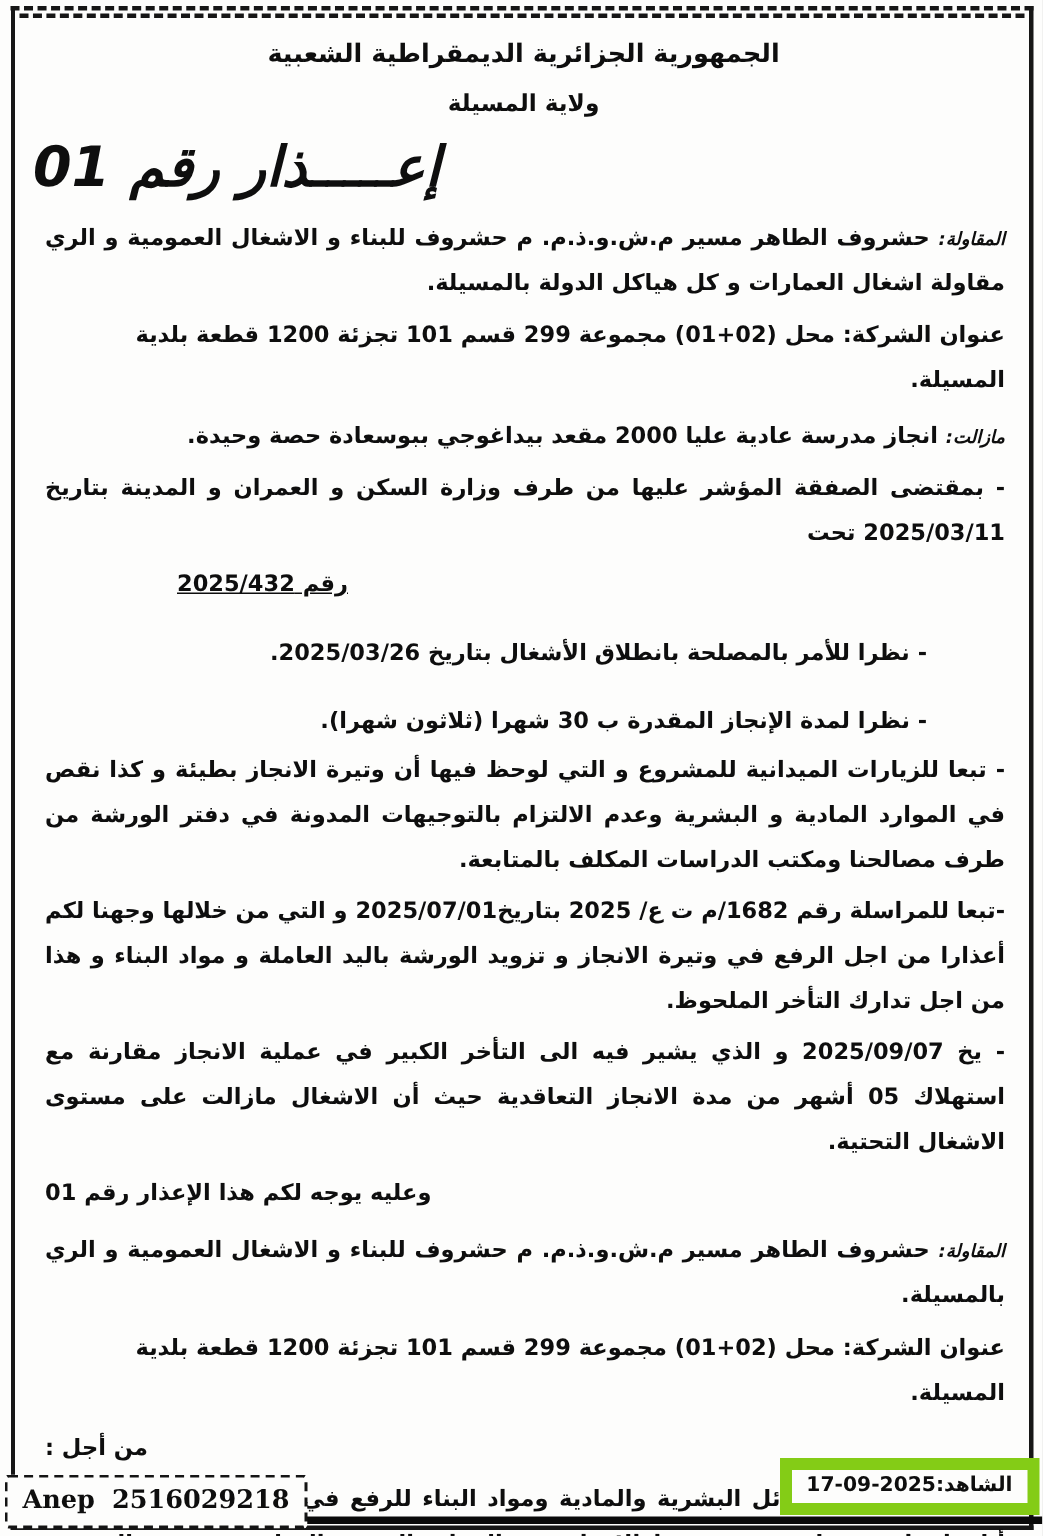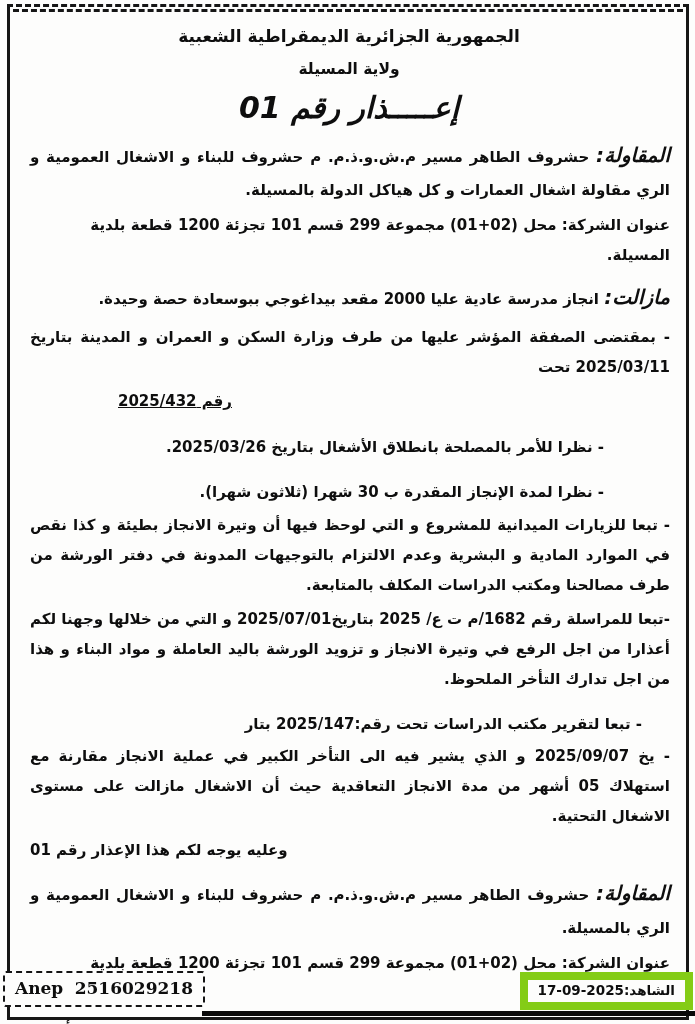--- a/index.html
+++ b/index.html
@@ -13,38 +13,38 @@
     border:3px solid #161616;border-top-style:dashed;
     box-sizing:border-box;
   }
   .top-dash{height:0;border-top:3px dashed #161616;margin:2px 3px 0 3px;}
   .content{padding:4px 10px 0 12px;}
   .hdr{direction:rtl;text-align:center;font-weight:bold;}
   .h1{font-size:17px;margin-top:10px;letter-spacing:.5px;}
   .h2{font-size:15.5px;margin-top:14px;}
   .h3{font-size:15.5px;margin-top:15px;}
   .title{
-    direction:rtl;text-align:center;font-weight:bold;font-style:italic;
-    font-size:30px;margin:12px 0 10px 0;
+    direction:rtl;text-align:left;font-weight:bold;font-style:italic;
+    font-size:37px;margin:12px 0 10px 0;
   }
   .bdy{
     direction:rtl;font-weight:bold;font-size:15px;line-height:2.0;
     padding:0 6px 0 8px;
   }
   .para{text-align:justify;text-align-last:right;margin:0 0 5px 0;}
-  .lbl{font-style:italic;font-size:20px;}
+  .lbl{font-style:italic;font-size:12px;}
   .addr{margin:1px 0 7px 0;text-align:right;}
   .bullet{margin:0 0 4px 0;}
-  .indent{margin-right:66px;margin-bottom:3px;text-align:right;}
+  .indent{margin-right:52px;margin-bottom:3px;text-align:right;}
   .numline{text-align:left;margin:0 0 16px 88px;direction:rtl;text-decoration:underline;}
   .shortline{margin-right:28px;margin-bottom:2px;text-align:right;}
   .concl{text-align:left;margin:4px 48px 8px 0;}
   .purpose{text-align:left;margin:0 8px 4px 0;}
   .anep-box{
-    position:absolute;left:3px;bottom:17px;width:178px;z-index:2;
+    position:absolute;left:3px;bottom:5px;width:178px;z-index:2;
     border:2px dashed #141414;border-radius:3px;background:#fdfdfc;
     padding:5px 10px 7px 10px;display:flex;justify-content:space-between;
     direction:ltr;font-family:"DejaVu Serif",serif;font-weight:bold;font-size:17px;
   }
   .witness-box{
     position:absolute;right:2px;bottom:14px;z-index:2;background:#fdfdfc;
     border:8px solid #84cc16;padding:2px 10px 4px 10px;
     direction:rtl;font-weight:bold;font-size:13.5px;white-space:nowrap;
   }
   .bottom-rule{
@@ -75,21 +75,20 @@
         <p class="para bullet">- بمقتضى الصفقة المؤشر عليها من طرف وزارة السكن و العمران و المدينة بتاريخ 2025/03/11 تحت</p>
         <p class="numline">رقم 2025/432</p>
 
         <p class="indent">- نظرا للأمر بالمصلحة بانطلاق الأشغال بتاريخ 2025/03/26.</p>
         <p class="indent">- نظرا لمدة الإنجاز المقدرة ب 30 شهرا (ثلاثون شهرا).</p>
 
         <p class="para bullet">- تبعا للزيارات الميدانية للمشروع و التي لوحظ فيها أن وتيرة الانجاز بطيئة و كذا نقص في الموارد المادية و البشرية وعدم الالتزام بالتوجيهات المدونة في دفتر الورشة من طرف مصالحنا ومكتب الدراسات المكلف بالمتابعة.</p>
 
         <p class="para bullet">-تبعا للمراسلة رقم 1682/م ت ع/ 2025 بتاريخ2025/07/01 و التي من خلالها وجهنا لكم أعذارا من اجل الرفع في وتيرة الانجاز و تزويد الورشة باليد العاملة و مواد البناء و هذا من اجل تدارك التأخر الملحوظ.</p>
 
-        <p class="shortline">- تبعا لتقرير مكتب الدراسات تحت رقم:2025/147 بتار</p>
         <p class="para bullet">- يخ 2025/09/07 و الذي يشير فيه الى التأخر الكبير في عملية الانجاز مقارنة مع استهلاك 05 أشهر من مدة الانجاز التعاقدية حيث أن الاشغال مازالت على مستوى الاشغال التحتية.</p>
 
         <p class="concl">وعليه يوجه لكم هذا الإعذار رقم 01</p>
 
         <p class="para"><span class="lbl">المقاولة:</span><span> حشروف الطاهر مسير م.ش.و.ذ.م. م حشروف للبناء و الاشغال العمومية و الري بالمسيلة.</span></p>
 
         <p class="addr">عنوان الشركة: محل (02+01) مجموعة 299 قسم 101 تجزئة 1200 قطعة بلدية المسيلة.</p>
 
         <p class="purpose">من أجل :</p>
 

